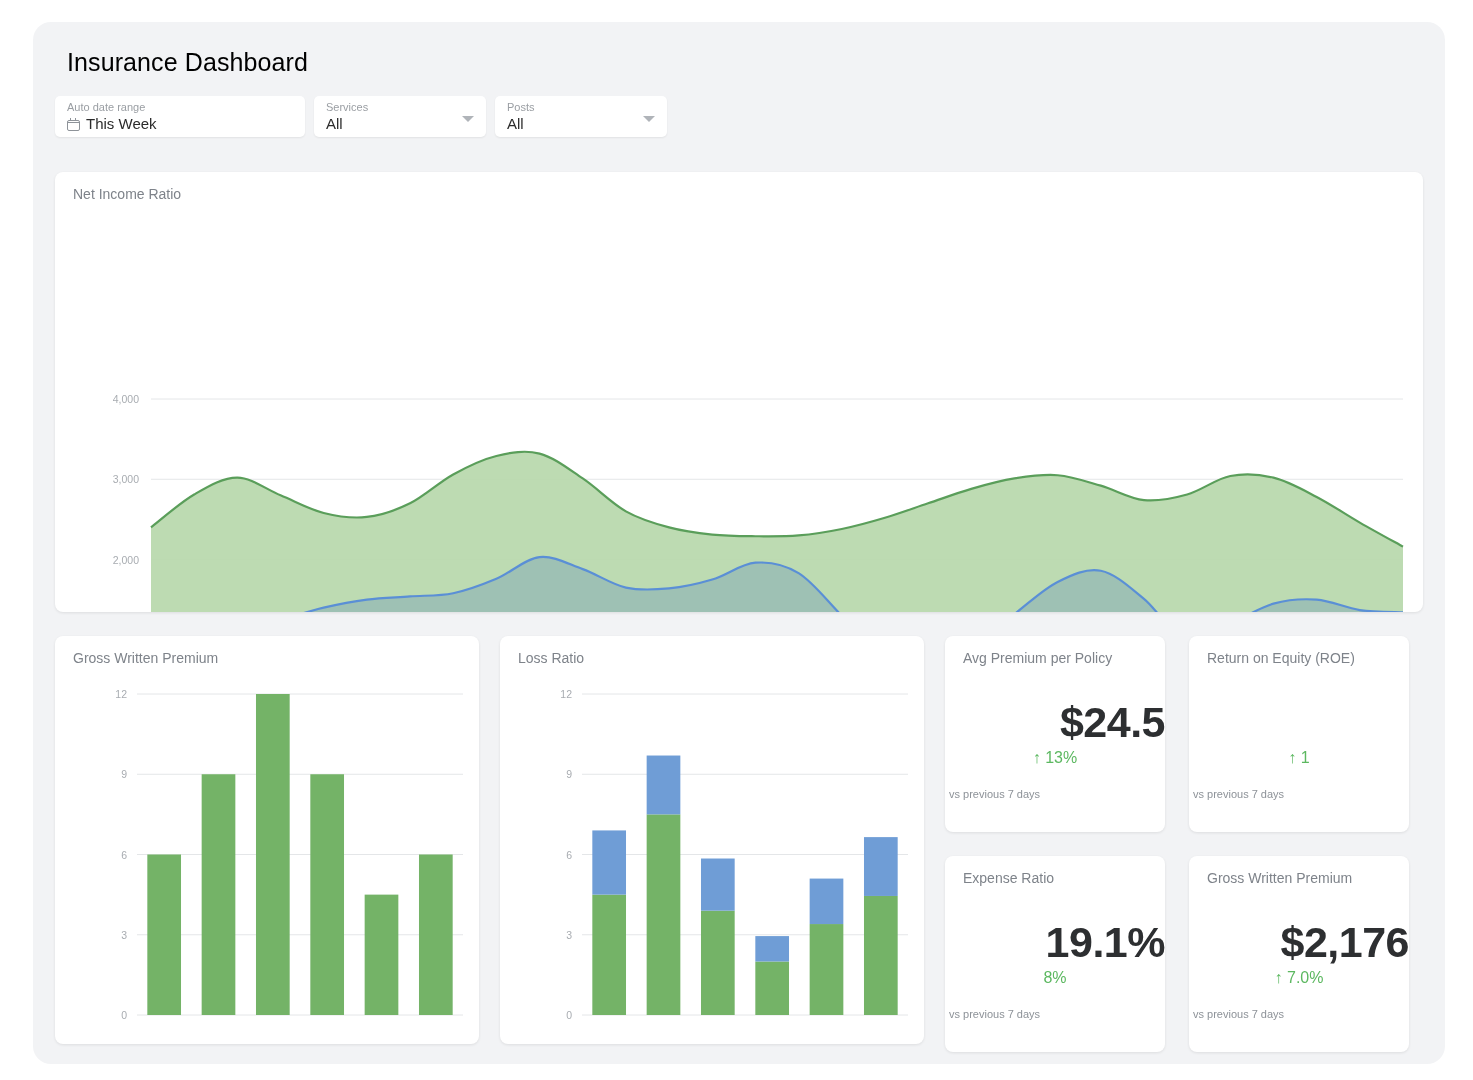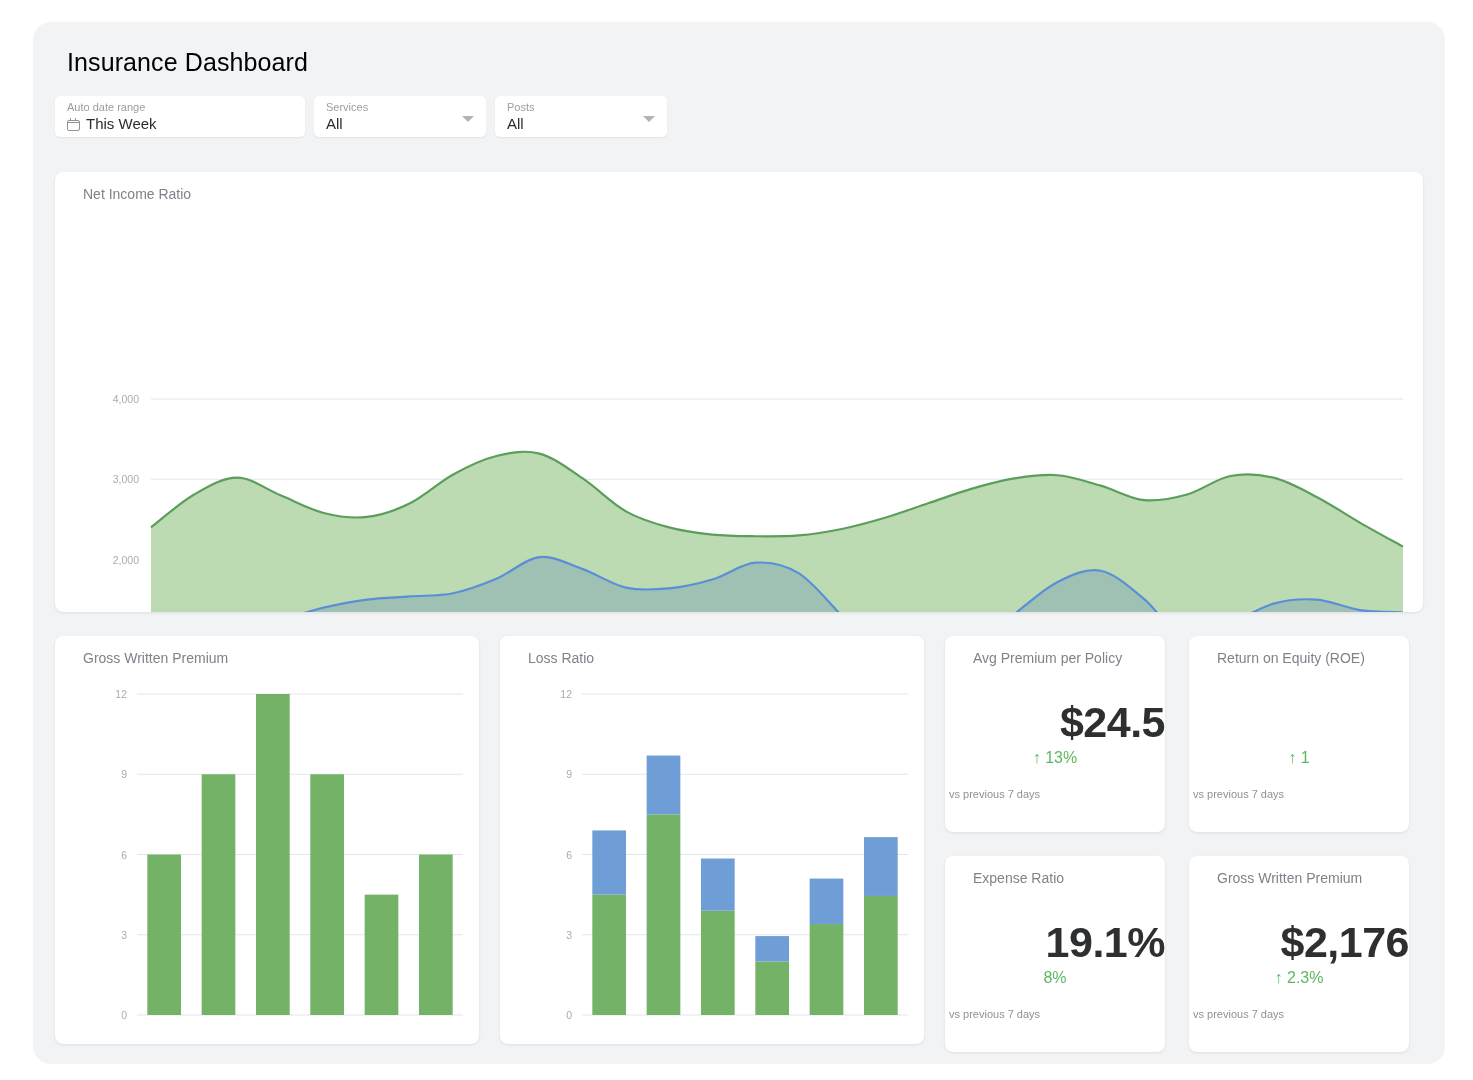--- a/index.html
+++ b/index.html
@@ -49,21 +49,21 @@
     position: absolute; right: 12px; top: 20px;
     width: 0; height: 0; border-left: 6px solid transparent;
     border-right: 6px solid transparent; border-top: 6px solid #b0b4b9;
   }
   
   .card {
     position: absolute; background: #ffffff; border-radius: 8px;
     box-shadow: 0 1px 3px rgba(0,0,0,.09);
   }
   .card-title {
-    position: absolute; left: 28px; top: 14px;
+    position: absolute; left: 18px; top: 14px;
     font-size: 14px; color: #7e838a; font-weight: 400;
   }
   #main-chart-card  { left: 22px;  top: 150px; width: 1368px; height: 440px; }
   #gwp-card         { left: 22px;  top: 614px; width: 424px;  height: 408px; }
   #loss-card        { left: 467px; top: 614px; width: 424px;  height: 408px; }
   .kpi-card { width: 220px; height: 196px; }
   #kpi-1 { left: 912px;  top: 614px; }
   #kpi-2 { left: 1156px; top: 614px; }
   #kpi-3 { left: 912px;  top: 834px; }
   #kpi-4 { left: 1156px; top: 834px; }
@@ -234,17 +234,17 @@
   <div class="card kpi-card" id="kpi-3">
     <div class="card-title">Expense Ratio</div>
     <div class="kpi-value">19.1%</div>
     <div class="kpi-delta">8%</div>
     <div class="kpi-note">vs previous 7 days</div>
   </div>
 
   <div class="card kpi-card" id="kpi-4">
     <div class="card-title">Gross Written Premium</div>
     <div class="kpi-value">$2,176</div>
-    <div class="kpi-delta">↑ 2.3%</div>
+    <div class="kpi-delta">↑ 7.0%</div>
     <div class="kpi-note">vs previous 7 days</div>
   </div>
 
 </div>
 
 </body></html>

